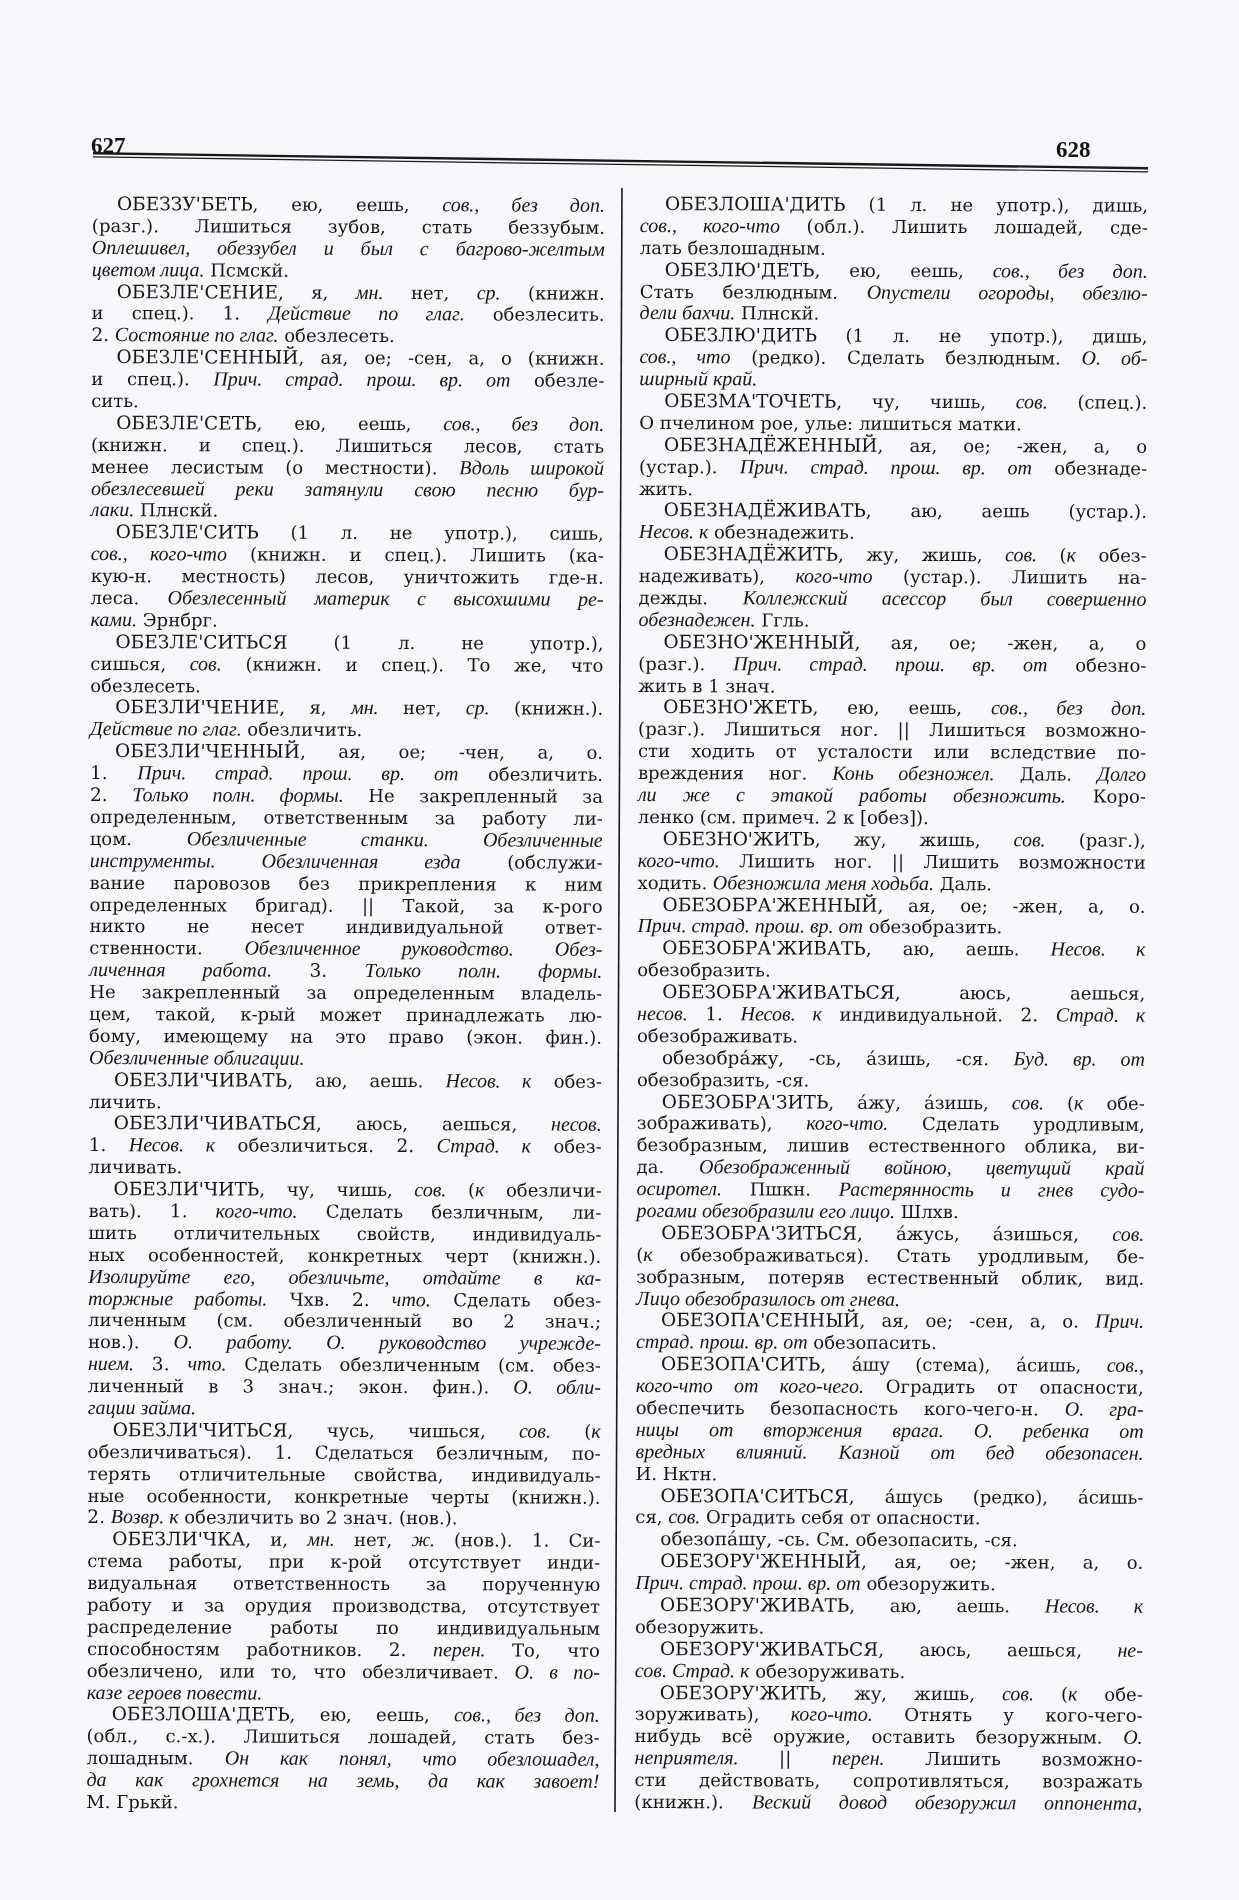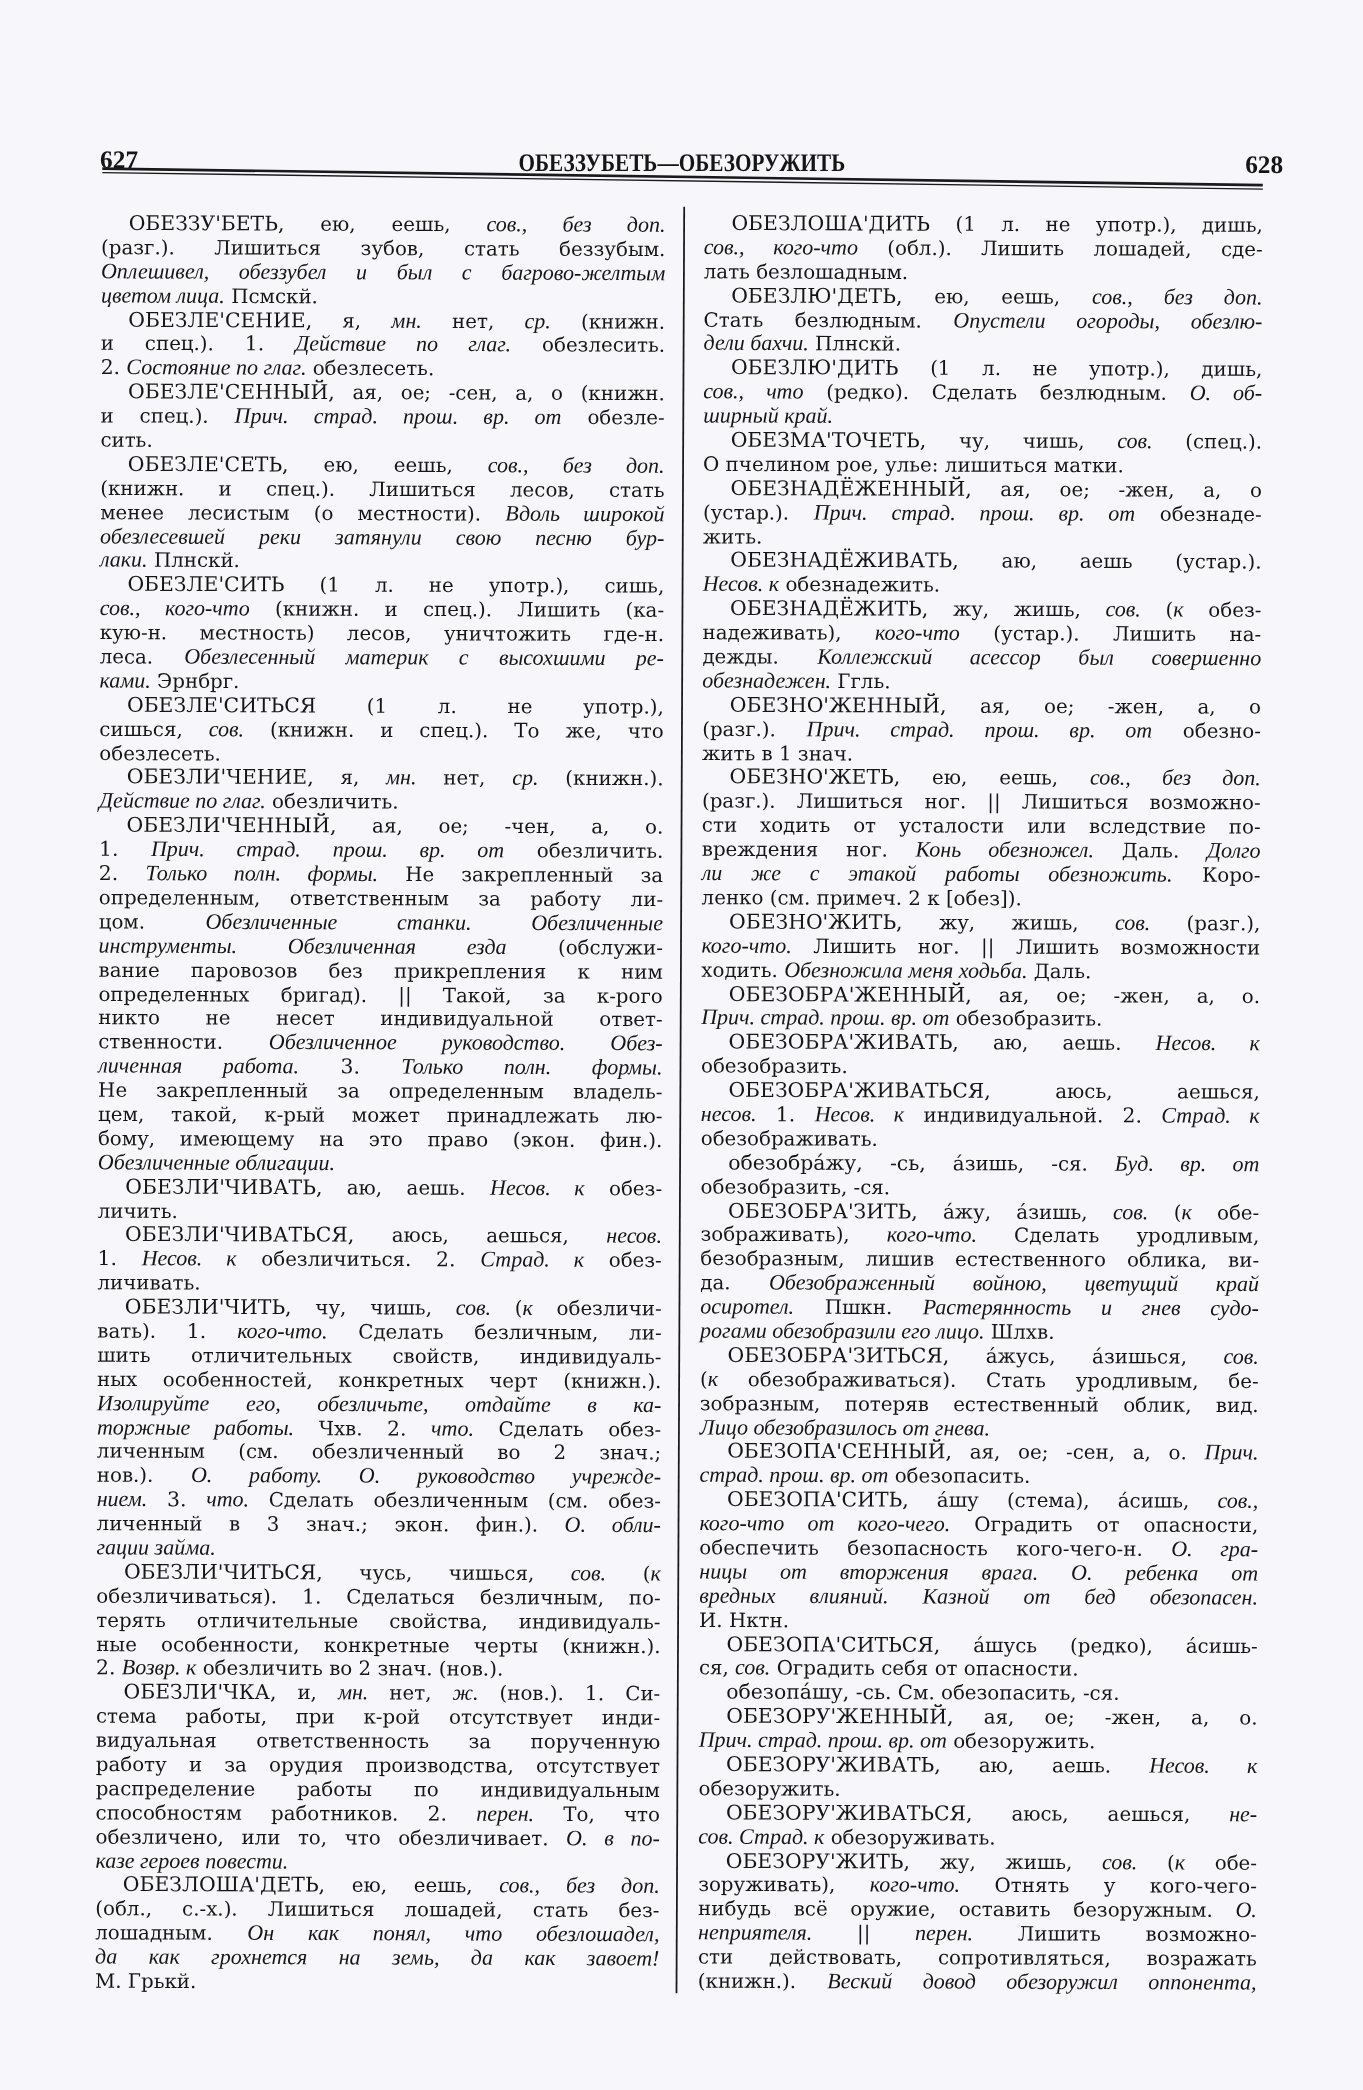--- a/index.html
+++ b/index.html
@@ -15,21 +15,21 @@
     .pnum {
       position: absolute;
       font-family: "Liberation Serif", serif;
       font-weight: bold;
       font-size: 23px;
       line-height: 23px;
       color: #151515;
       white-space: nowrap;
     }
     .pnum.left  { left: 91px;  top: 123px; margin-top: 11px; }
-    .pnum.right { left: 1132px; top: 138px; }
+    .pnum.right { left: 1056px; top: 138px; }
     .running-head {
       position: absolute;
       left: 0;
       top: 136px;
       width: 1239px;
       text-align: center;
       line-height: 23px;
     }
     .running-head span {
       display: inline-block;
@@ -73,23 +73,20 @@
     .i { font-family: "Liberation Serif", serif; font-style: italic; font-size: 20px; }
     .r { }
   </style>
 </head>
 <body>
 
 <div class="page">
 
   <div class="pnum left">627</div>
 
-  <div class="running-head">
-    <span>ОБЕЗЗУБЕТЬ—ОБЕЗОРУЖИТЬ</span>
-  </div>
 
   <div class="pnum right">628</div>
 
   <svg class="rules" viewBox="0 0 1239 1900" xmlns="http://www.w3.org/2000/svg">
     <g>
       <line x1="93" y1="153.3" x2="1148" y2="168.3" stroke="#1a1a1a" stroke-width="2.4"></line>
       <line x1="93" y1="156.9" x2="1148" y2="171.9" stroke="#1a1a1a" stroke-width="1.2"></line>
     </g>
     <line x1="622" y1="188" x2="615" y2="1812" stroke="#1a1a1a" stroke-width="1.6"></line>
   </svg>

